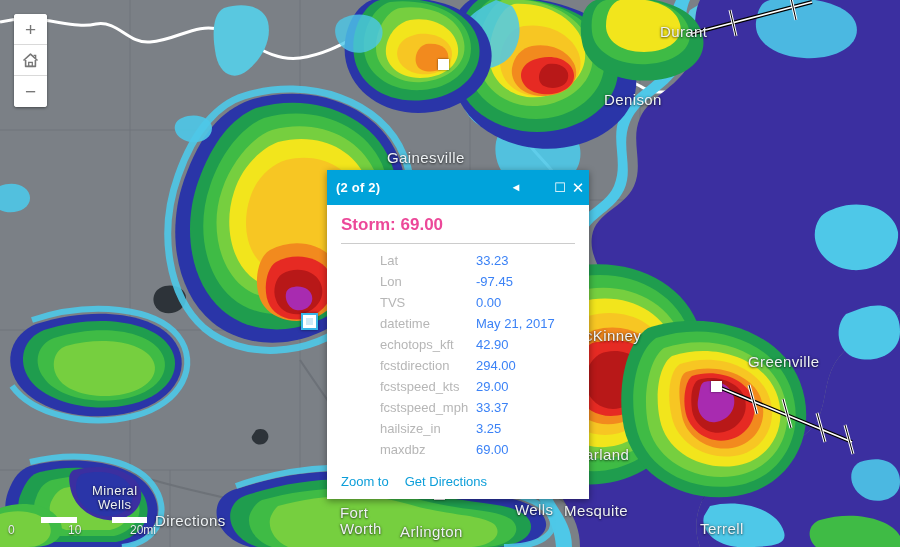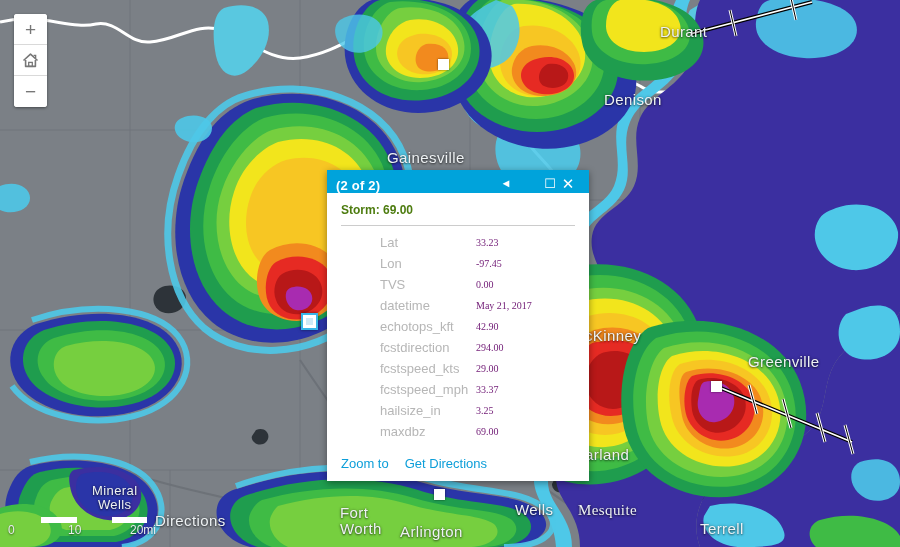--- a/index.html
+++ b/index.html
@@ -63,52 +63,52 @@
 
   
   #storm-popup {
     position:absolute; left:327px; top:170px;
     width:262px;
     background:#ffffff;
     box-shadow:0 2px 7px rgba(0,0,0,.4);
     font-size:13px;
   }
   #popup-titlebar {
-    height:23px; background:#00a3db;
-    display:flex; align-items:flex-end;
-    padding:0 12px 0 9px;
+    height:35px; background:#00a3db;
+    display:flex; align-items:center;
+    padding:0 2px 0 9px;
     color:#fff;
   }
   #popup-count { font-size:13px; font-weight:bold; letter-spacing:.2px; }
   .tb-spacer { flex:1; }
   .tb-btn {
     color:#fff; cursor:pointer; line-height:1;
     display:flex; align-items:center; justify-content:center;
     height:20px;
   }
   #tb-prev { font-size:11px; width:18px; margin-right:26px; }
   #tb-max  { font-size:13px; width:18px; }
   #tb-close{ font-size:15px; width:18px; font-weight:500; }
 
   #popup-body { background:#fff; padding:10px 14px 0 14px; }
   #popup-heading {
-    font-size:12px; color:#4d7c0f; font-weight:bold;
+    font-size:17px; color:#ec4899; font-weight:bold;
     padding-bottom:8px;
   }
   #popup-divider { height:1px; background:#ccc; margin-bottom:6px; }
 
   #attr-table { width:100%; border-collapse:collapse;margin-left:39px; }
   #attr-table tr { height:21px; }
   .attr-key {
     color:#b6b6b6; font-size:13px; width:96px;
     padding:0; vertical-align:middle; white-space:nowrap;
   }
   .attr-val {
-    color:#701a75; font-size:10px;
-    padding:0; vertical-align:middle; white-space:nowrap;font-family:Liberation Serif, serif;
+    color:#3b82f6; font-size:13px;
+    padding:0; vertical-align:middle; white-space:nowrap;
   }
   #popup-actions {
     padding:14px 18px 10px 14px;
     background:#fff; display:flex; gap:16px;
   }
   .popup-link {
     color:#0c9ed9; font-size:13px; cursor:pointer; text-decoration:none;
   }
 
   
@@ -430,21 +430,21 @@
         <div class="city-label" style="left: 572px; top: 328px;">McKinney</div>
         <div class="city-label" style="left: 748px; top: 354px;">Greenville</div>
         <div class="city-label" style="left: 573px; top: 447px;">Garland</div>
         <div class="city-label small" style="left: 92px; top: 484px; text-align: center;">Mineral
 Wells</div>
         <div class="city-label" style="left: 155px; top: 513px;">Directions</div>
         <div class="city-label" style="left: 340px; top: 505px;">Fort
 Worth</div>
         <div class="city-label" style="left: 400px; top: 524px;">Arlington</div>
         <div class="city-label" style="left: 515px; top: 502px;">Wells</div>
-        <div class="city-label" style="left: 578px; top: 503px; font-family: Liberation Serif, serif;">Mesquite</div>
+        <div class="city-label" style="left: 564px; top: 503px;">Mesquite</div>
         <div class="city-label" style="left: 700px; top: 521px;">Terrell</div>
       </div>
   </div>
 
   <div id="zoom-controls">
     <div class="ctl-btn">
       <span class="ctl-glyph">+</span>
     </div>
     <div class="ctl-btn">
       <svg width="19" height="17" viewBox="0 0 19 17">

